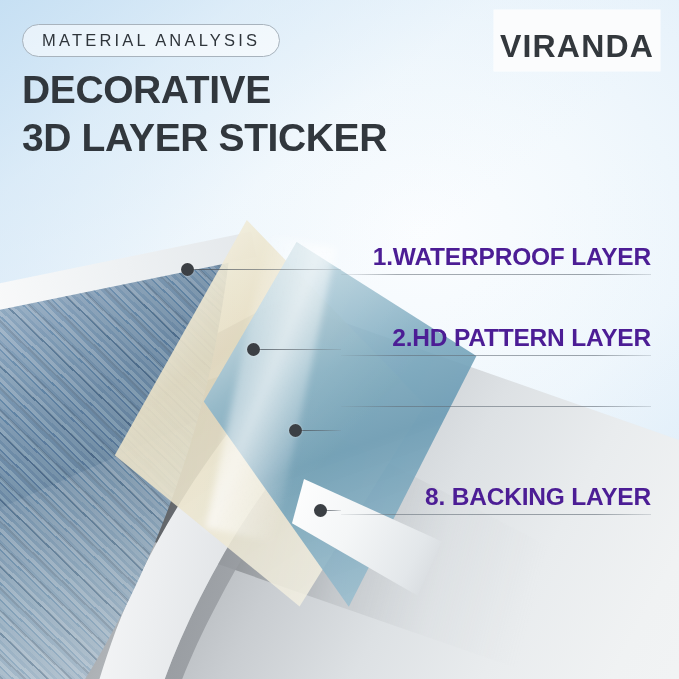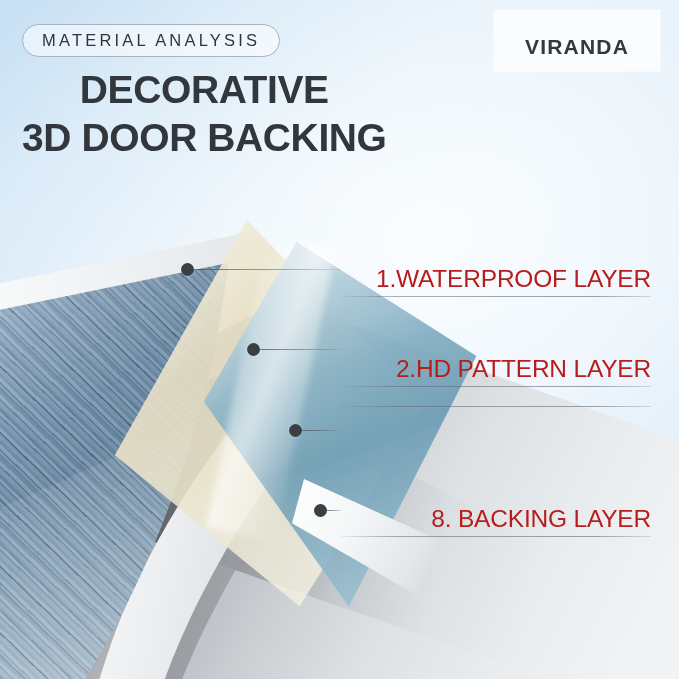--- a/index.html
+++ b/index.html
@@ -72,38 +72,37 @@
   .headline {
     position: absolute;
     left: 22px;
     top: 66px;
     color: #31373d;
     font-weight: 700;
     font-size: 39px;
     line-height: 48px;
     letter-spacing: -0.4px;
     white-space: nowrap;
-    text-align: center;
   }
   .headline .l2 { display: block; }
 
   .brand-box {
     position: absolute;
     right: 19px;
     top: 10px;
     width: 166px;
     height: 61px;
     background: #fbfcfd;
     display: flex;
     align-items: center;
     justify-content: center;
     box-shadow: 0 0 0 0.5px rgba(255,255,255,0.9);
   }
   .brand-text {
-    font-size: 21px;
+    font-size: 32px;
     font-weight: 700;
     letter-spacing: 1.2px;
     color: #33383d;
     margin-top: 12px;
   }
 
   
   .sheet-wrap {
     position: absolute;
     left: -60px;
@@ -402,26 +401,25 @@
   
   .label {
     position: absolute;
     right: 28px;
     width: 420px;
     text-align: right;
   }
   .label-text {
     display: inline-block;
     font-size: 24.5px;
-    font-weight: 400;
-    color: #b91c1c;
+    font-weight: 700;
+    color: #4c1d95;
     letter-spacing: -0.2px;
     white-space: nowrap;
     line-height: 28px;
-    margin-top: 22px;
   }
   .label-rule {
     margin-top: 3px;
     height: 1px;
     width: 310px;
     margin-left: auto;
     background: linear-gradient(90deg,
       rgba(120,130,140,0.10) 0%,
       rgba(96,106,116,0.55) 18%,
       rgba(96,106,116,0.60) 82%,
@@ -487,35 +485,35 @@
     <div class="fold-hi"></div>
     <div class="peel-tab"></div>
   </div>
 
   <div class="pill">
     <span class="pill-text">MATERIAL ANALYSIS</span>
   </div>
 
   <div class="headline">
     <span class="l1">DECORATIVE</span>
-    <span class="l2">3D DOOR BACKING</span>
+    <span class="l2">3D LAYER STICKER</span>
   </div>
 
   <div class="brand-box">
     <span class="brand-text">VIRANDA</span>
   </div>
 
   <div class="label" style="top:243px;">
     <span class="label-text">1.WATERPROOF LAYER</span>
     <div class="label-rule"></div>
   </div>
   <div class="leader" style="left:193px; top:269px; width:148px;"></div>
   <div class="dot" style="left:181px; top:263px;"></div>
 
-  <div class="label" style="top:333px;">
+  <div class="label" style="top:324px;">
     <span class="label-text">2.HD PATTERN LAYER</span>
     <div class="label-rule"></div>
   </div>
   <div class="leader" style="left:259px; top:349px; width:82px;"></div>
   <div class="dot" style="left:247px; top:343px;"></div>
 
   <div class="label" style="top:403px;">
     <div class="label-rule"></div>
   </div>
   <div class="leader" style="left:301px; top:430px; width:40px;"></div>

